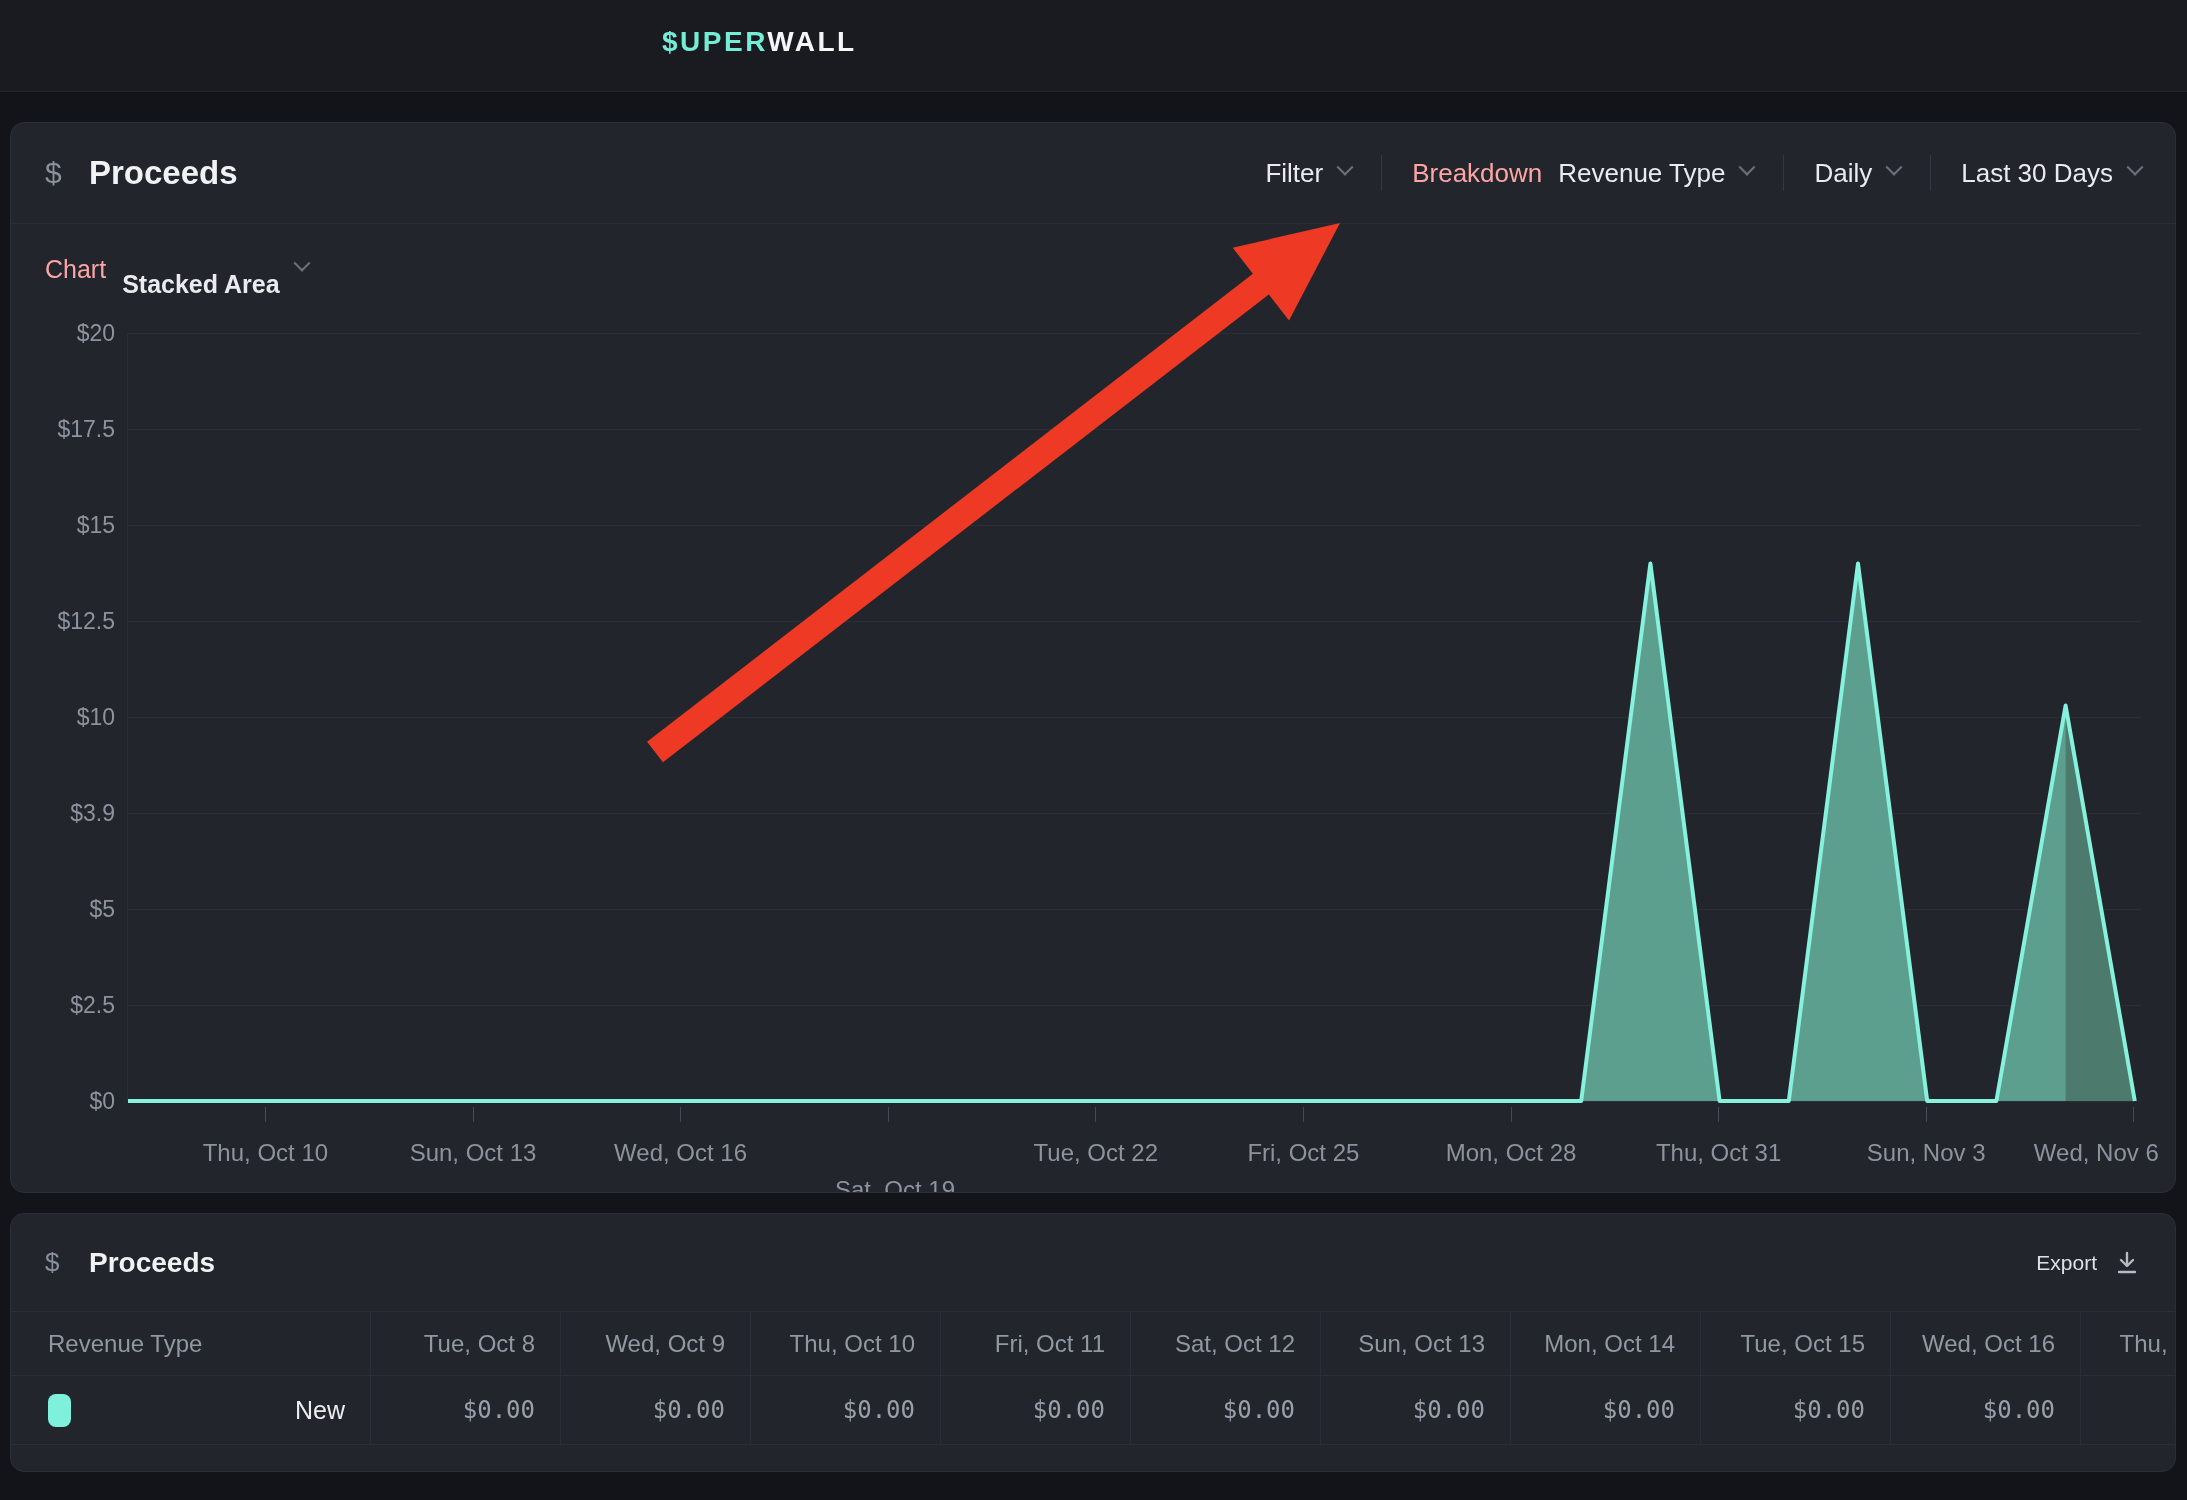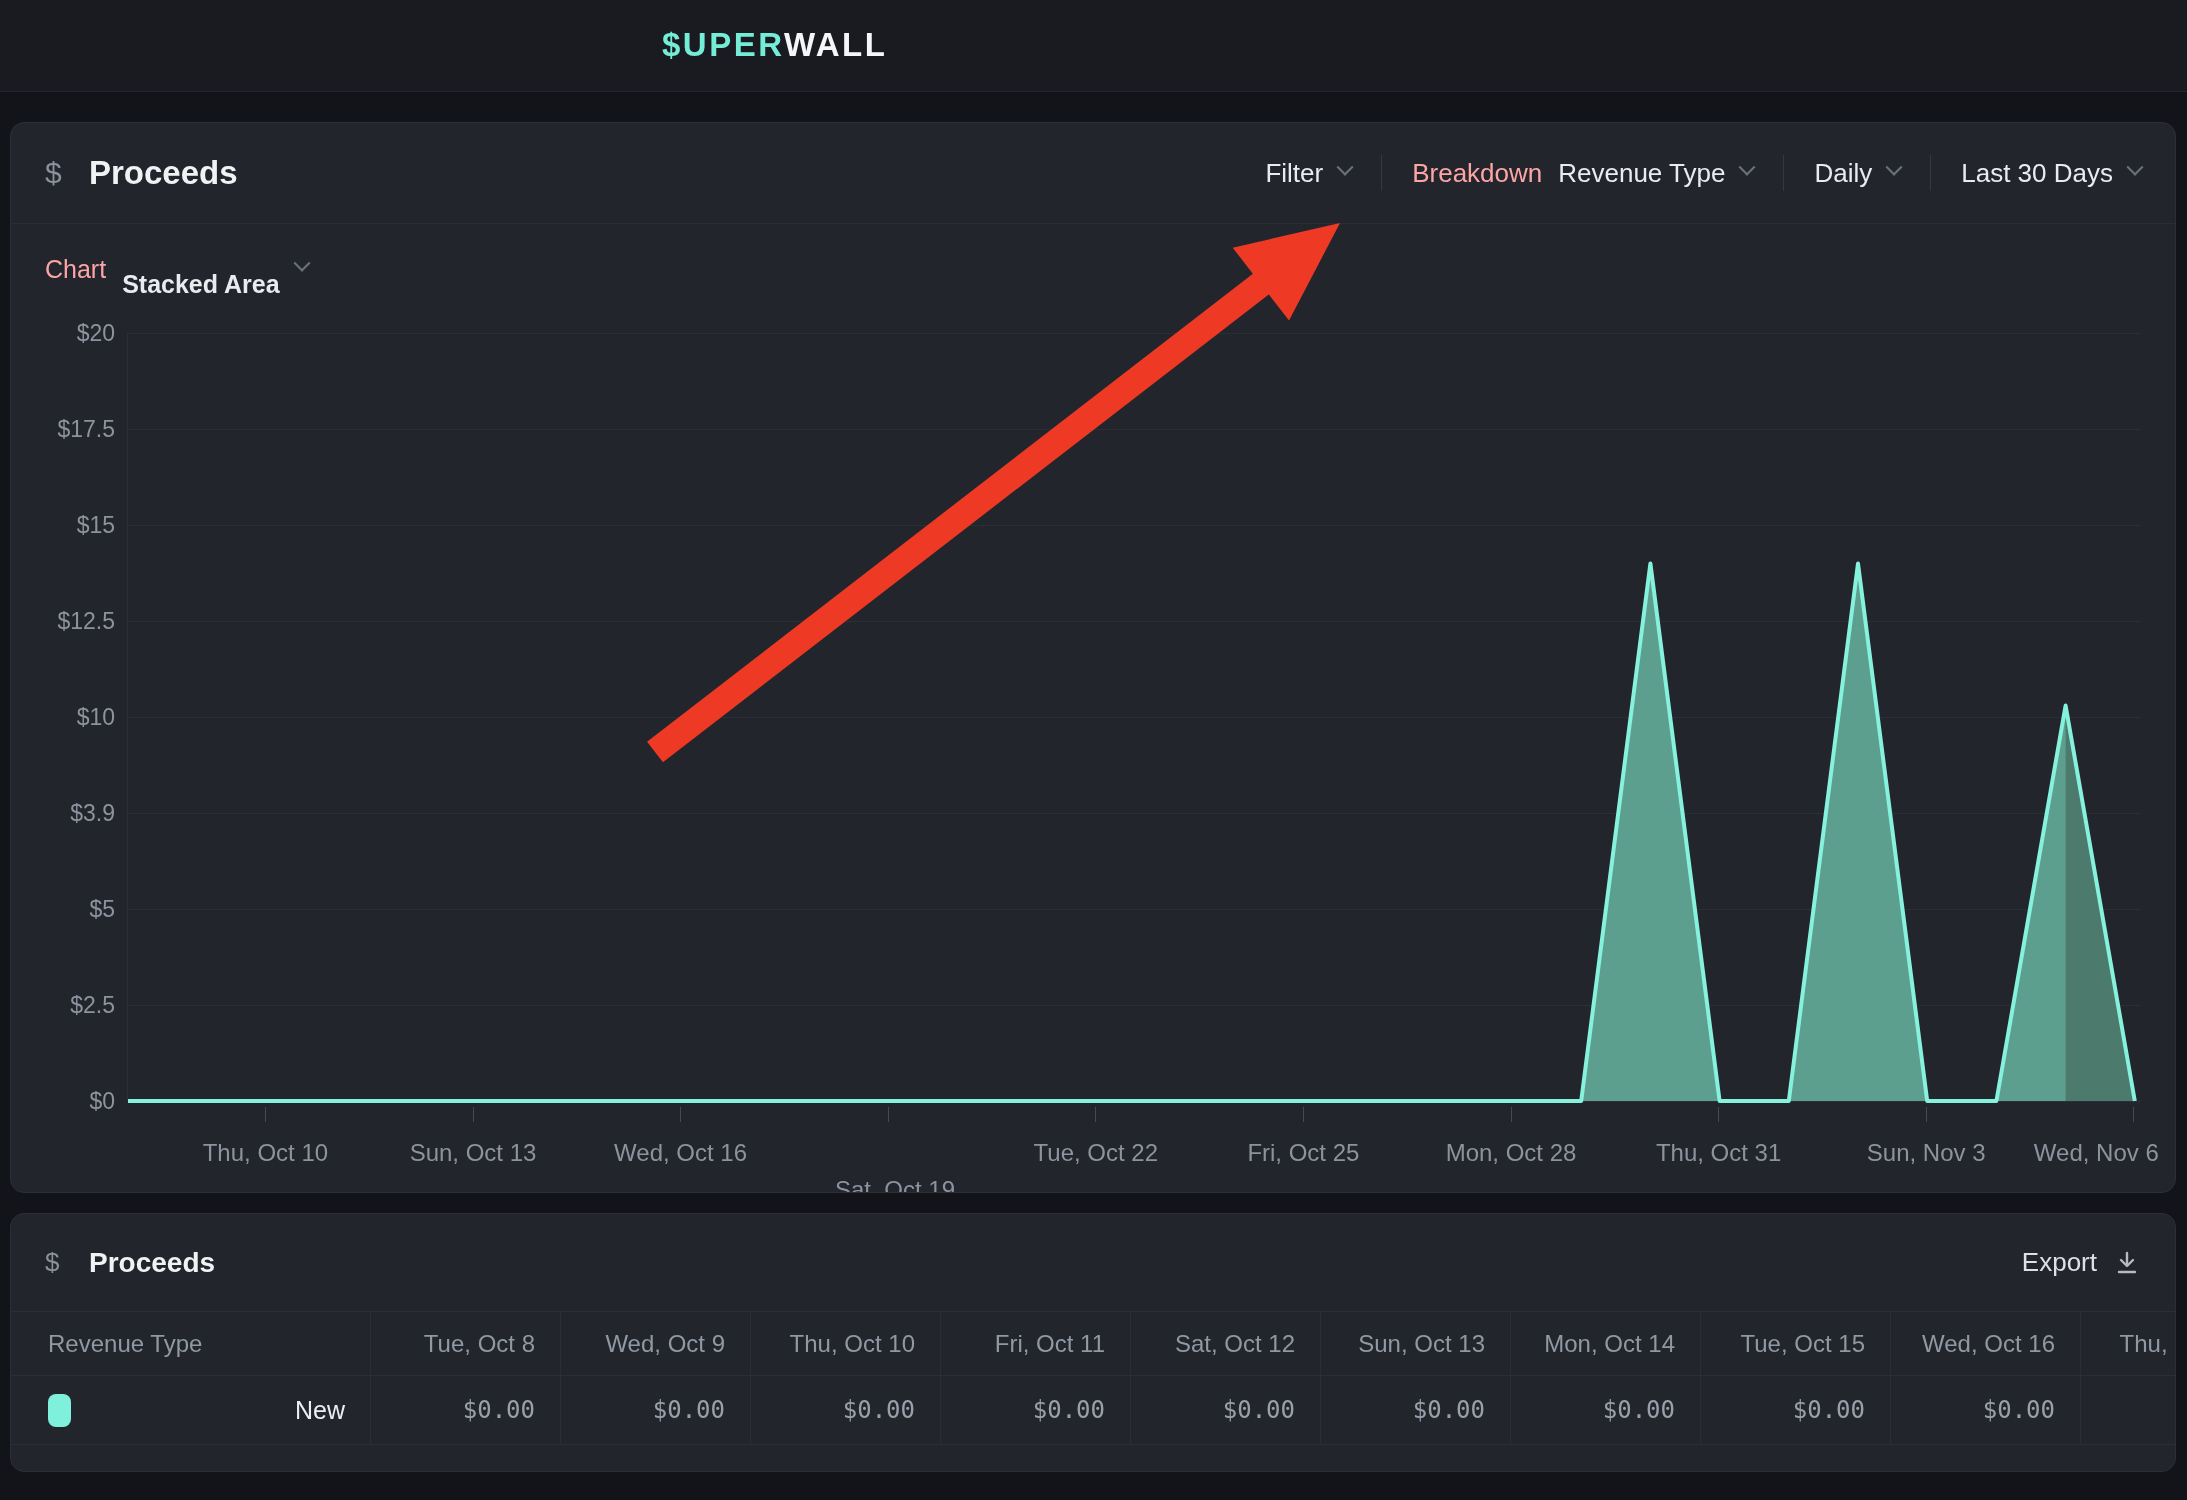--- a/index.html
+++ b/index.html
@@ -3,21 +3,21 @@
 <meta charset="utf-8">
 <style>
   * { margin:0; padding:0; box-sizing:border-box; }
   html,body { background:#121419; }
   body { font-family:"Liberation Sans","DejaVu Sans",sans-serif; }
   #viewport { position:relative; width:2187px; height:1500px; background:#121419; overflow:hidden; }
 
   
   .top-bar { position:absolute; left:0; top:0; width:2187px; height:92px;
              background:#191b21; border-bottom:1px solid #23262e; }
-  .logo { position:absolute; left:662px; top:26px; font-size:33px; font-weight:800;
+  .logo { position:absolute; left:662px; top:26px; font-size:28px; font-weight:800;
           letter-spacing:2.5px; cursor:pointer; white-space:nowrap; }
   .logo-teal  { color:#74ecd6; }
   .logo-white { color:#f5f6f8; }
 
   
   .card { position:absolute; left:10px; width:2166px; background:#22252c;
           border:1px solid #2b2f38; border-radius:14px; overflow:hidden; }
   .chart-card { top:122px;  height:1071px; }
   .table-card { top:1213px; height:259px; }
 
@@ -55,21 +55,21 @@
   .gridline { position:absolute; left:0; width:100%; height:1px; background:#2a2e37; }
   .plot svg { position:absolute; left:0; top:0; overflow:visible; }
   .x-axis { position:absolute; left:116px; top:978px; width:2014px; height:90px; }
   .x-tick { position:absolute; top:6px; width:1px; height:15px; background:#454a54; }
   .x-label { position:absolute; top:38px; transform:translateX(-50%); color:#8d939e;
              font-size:24px; white-space:nowrap; }
   .x-label.last { transform:translateX(-80%); }
 
   
   .export-btn { margin-left:auto; display:flex; align-items:center; cursor:pointer; }
-  .export-label { color:#dde0e5; font-size:26px; font-weight:500; margin-right:16px; }
+  .export-label { color:#dde0e5; font-size:21px; font-weight:500; margin-right:16px; }
 
   
   .rev-table { position:absolute; left:0; top:97px; display:grid;
                grid-template-rows:64px 69px; grid-auto-flow:row;
                border-top:1px solid #2a2e37; }
   .th, .td { display:flex; align-items:center; border-right:1px solid #2a2e37;
              border-bottom:1px solid #2a2e37; }
   .th { color:#9098a3; font-size:24px; justify-content:flex-end; padding-right:25px; }
   .th.first { justify-content:flex-start; padding-left:37px; }
   .td { font-family:"DejaVu Sans Mono",monospace; font-size:24px; color:#9aa0ab;

